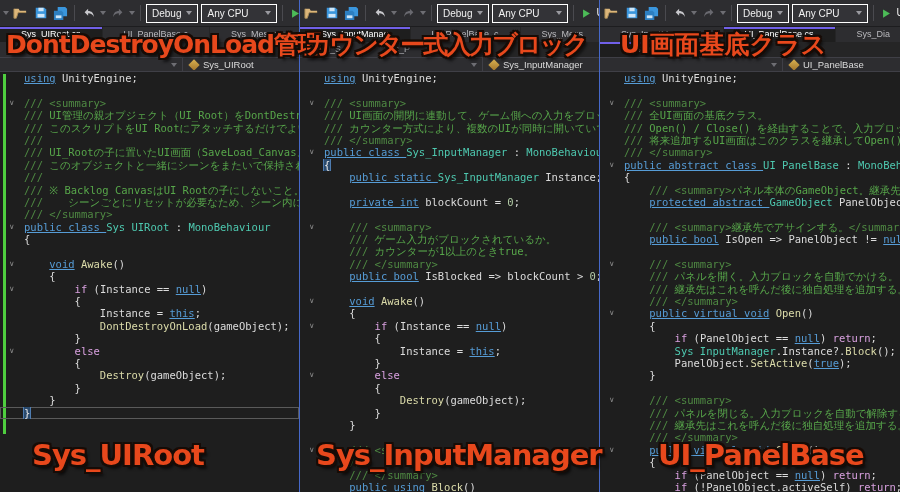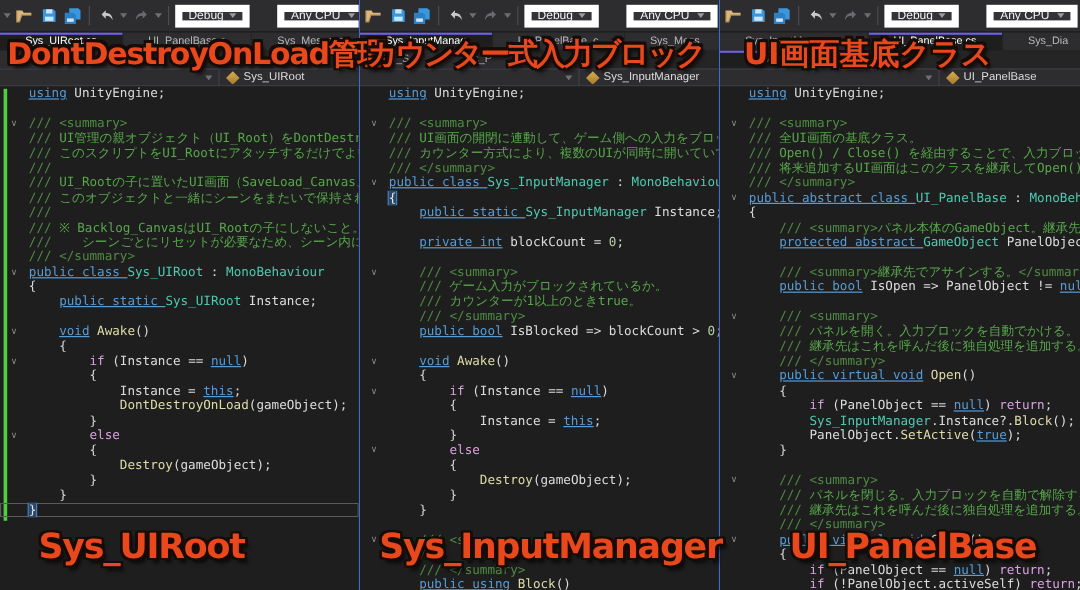--- a/index.html
+++ b/index.html
@@ -10,23 +10,23 @@
   .panel { position:absolute; top:0; width:300px; height:492px; background:#1E1E1E; border-right:1px solid #4668C8; overflow:hidden; }
   .panel.p0 { left:0; } .panel.p1 { left:300px; } .panel.p2 { left:600px; border-right:none; }
 
   
   .toolbar { height:27px; background:#2D2D30; border-bottom:1px solid #1d1d1f; display:flex; align-items:center; gap:3px; padding:0 3px; overflow:hidden; white-space:nowrap; }
   .tb-icon { width:17px; height:17px; display:inline-flex; align-items:center; justify-content:center; flex:0 0 auto; }
   .tb-icon svg { display:block; }
   .tb-sep { width:1px; height:16px; background:#4a4a4f; margin:0 2px; flex:0 0 auto; }
   .caret { width:0; height:0; border-left:3px solid transparent; border-right:3px solid transparent; border-top:4px solid #C0C0C5; display:inline-block; flex:0 0 auto; }
   .caret.dim { border-top-color:#6e6e73; }
-  .combo { height:19px; background:#333337; border:6px solid #ffffff; color:#F1F1F1; font-size:10px; display:inline-flex; align-items:center; gap:5px; padding:0 5px; flex:0 0 auto; }
+  .combo { height:19px; background:#333337; border:1px solid #ffffff; color:#F1F1F1; font-size:10px; display:inline-flex; align-items:center; gap:5px; padding:0 5px; flex:0 0 auto; }
   .combo .caret { border-top-color:#9a9aa0; }
-  .combo.cpu { width:76px; justify-content:space-between;margin-left:20px; }
+  .combo.cpu { width:76px; justify-content:space-between; }
   .attach { display:inline-flex; align-items:center; gap:4px; height:19px; padding:0 2px; color:#F1F1F1; font-size:10px; flex:0 0 auto; }
 
   
   .tabs { height:15px; background:#252526; display:flex; overflow:hidden; }
   .tab { flex:0 0 auto; background:#2D2D30; color:#b9b9bd; font-size:9px; line-height:15px; padding:0 21px; margin-right:1px; position:relative; }
   .tab.active { background:#1E1E1E; color:#ffffff; }
   .tab.active::before { content:""; position:absolute; left:0; right:0; top:0; height:2px; background:#7160E8; }
 
   
   .navbar { height:15px; background:#2D2D30; border-top:1px solid #3F3F46; border-bottom:1px solid #3F3F46; display:flex; align-items:center; font-size:9.5px; }
@@ -143,21 +143,20 @@
           <div class="line"><span class="tk-g">/// </span><span class="tk-d">このスクリプトをUI_Rootにアタッチするだけでよい。</span></div>
           <div class="line"><span class="tk-g">///</span></div>
           <div class="line"><span class="tk-g">/// </span><span class="tk-d">UI_Rootの子に置いたUI画面（SaveLoad_Canvas、Dialog_Can</span></div>
           <div class="line"><span class="tk-g">/// </span><span class="tk-d">このオブジェクトと一緒にシーンをまたいで保持される。</span></div>
           <div class="line"><span class="tk-g">///</span></div>
           <div class="line"><span class="tk-g">/// </span><span class="tk-d">※ Backlog_CanvasはUI_Rootの子にしないこと。</span></div>
           <div class="line"><span class="tk-g">///    </span><span class="tk-d">シーンごとにリセットが必要なため、シーン内に残す。</span></div>
           <div class="line"><span class="tk-g">/// &lt;/summary&gt;</span></div>
           <div class="line"><span class="fold">∨</span><span class="tk-k">public class </span><span class="tk-t">Sys_UIRoot</span><span class="tk-n"> : </span><span class="tk-t">MonoBehaviour</span></div>
           <div class="line"><span class="tk-n">{</span></div>
-          <div class="line"><span class="tk-n">    </span><span class="tk-k">public static </span><span class="tk-t">Sys_UIRoot</span><span class="tk-n"> Instance;</span></div>
           <div class="line"></div>
           <div class="line"><span class="fold">∨</span><span class="tk-n">    </span><span class="tk-k">void</span><span class="tk-m"> Awake</span><span class="tk-n">()</span></div>
           <div class="line"><span class="tk-n">    {</span></div>
           <div class="line"><span class="fold">∨</span><span class="tk-n">        </span><span class="tk-c">if</span><span class="tk-n"> (Instance == </span><span class="tk-k">null</span><span class="tk-n">)</span></div>
           <div class="line"><span class="tk-n">        {</span></div>
           <div class="line"><span class="tk-n">            Instance = </span><span class="tk-k">this</span><span class="tk-n">;</span></div>
           <div class="line"><span class="tk-n">            </span><span class="tk-m">DontDestroyOnLoad</span><span class="tk-n">(gameObject);</span></div>
           <div class="line"><span class="tk-n">        }</span></div>
           <div class="line"><span class="fold">∨</span><span class="tk-n">        </span><span class="tk-c">else</span></div>
           <div class="line"><span class="tk-n">        {</span></div>

